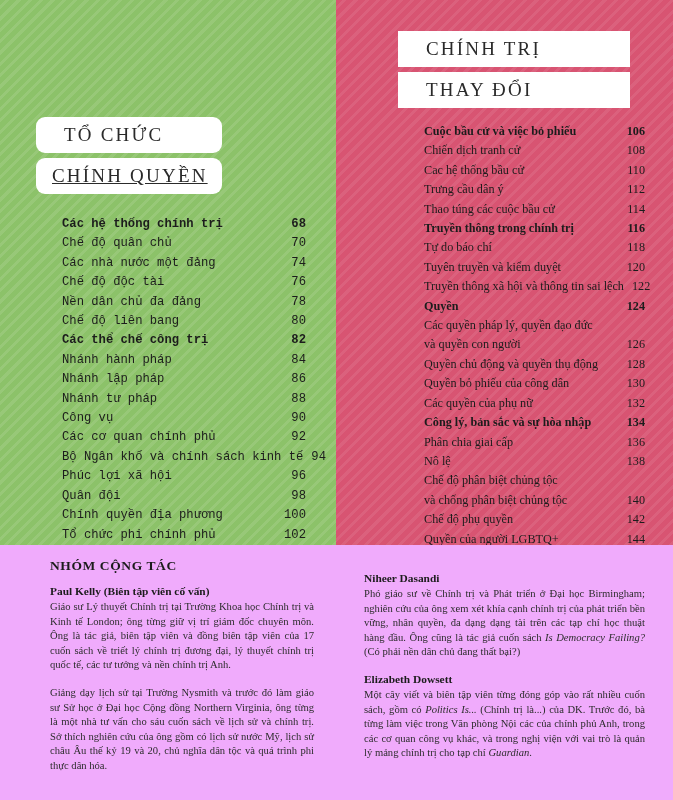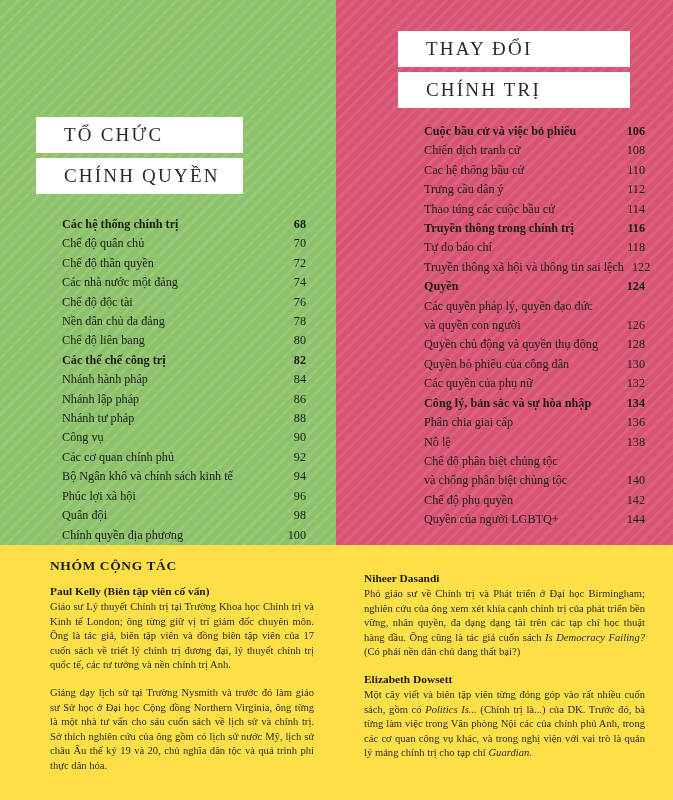--- a/index.html
+++ b/index.html
@@ -74,64 +74,66 @@
     font-size: 19px;
     letter-spacing: 2.2px;
     color: #2a2a2a;
     padding: 7px 0 7px 0;
     margin-bottom: 5px;
   }
   .left-title {
     margin: 117px 0 0 0;
   }
   .left-title .title-bar {
-    width: 207px;
+    width: 186px;
     margin-left: 36px;
     padding-left: 28px;
+    border-radius: 9px;
   }
   .left-title .title-bar.line2 {
-    padding-left: 28px;
+    padding-left: 16px;
+    text-decoration: underline;
   }
   .right-title {
     margin: 31px 0 0 0;
   }
   .right-title .title-bar {
     width: 232px;
     margin-left: 62px;
     padding-left: 28px;
   }
   
   .toc {
     position: relative;
     z-index: 2;
     font-family: "Liberation Serif", serif;
     font-size: 12.2px;
     color: #1c1c1c;
   }
-  .toc-left { margin: 21px 30px 0 62px; }
+  .toc-left { margin: 21px 30px 0 62px; font-family: Liberation Mono, monospace; }
   .toc-right { margin: 14px 28px 0 88px; }
   .toc-row {
     display: flex;
     align-items: baseline;
     justify-content: space-between;
     line-height: 19.4px;
     white-space: nowrap;
   }
   .toc-row .label { padding-right: 8px; }
   .toc-row .page-num { font-variant-numeric: tabular-nums; text-align: center; }
   .toc-row.bold .label,
   .toc-row.bold .page-num { font-weight: bold; }
   .toc-row.cont .label { padding-left: 0; }
 
   
   .contributors {
     display: flex;
     width: 673px;
     height: 312px;
-    background: #fde047;
+    background: #f0abfc;
     padding: 0;
   }
   .contrib-col {
     width: 336px;
     padding: 13px 22px 0 50px;
   }
   .contrib-col.right {
     width: 337px;
     padding: 13px 28px 0 28px;
     border-left: none;
@@ -180,24 +182,20 @@
       <div class="toc toc-left">
         <div class="toc-row bold">
             <span class="label">Các hệ thống chính trị</span>
             <span class="page-num">68</span>
           </div>
         <div class="toc-row">
             <span class="label">Chế độ quân chủ</span>
             <span class="page-num">70</span>
           </div>
         <div class="toc-row">
-            <span class="label">Chế độ thần quyền</span>
-            <span class="page-num">72</span>
-          </div>
-        <div class="toc-row">
             <span class="label">Các nhà nước một đảng</span>
             <span class="page-num">74</span>
           </div>
         <div class="toc-row">
             <span class="label">Chế độ độc tài</span>
             <span class="page-num">76</span>
           </div>
         <div class="toc-row">
             <span class="label">Nền dân chủ đa đảng</span>
             <span class="page-num">78</span>
@@ -250,22 +248,22 @@
             <span class="label">Tổ chức phi chính phủ</span>
             <span class="page-num">102</span>
           </div>
       </div>
     </div>
 
     <div class="panel-right">
       <div class="stripes"></div>
 
       <div class="title-block right-title">
+        <div class="title-bar line2">CHÍNH TRỊ</div>
         <div class="title-bar">THAY ĐỔI</div>
-        <div class="title-bar line2">CHÍNH TRỊ</div>
       </div>
 
       <div class="toc toc-right">
         <div class="toc-row bold">
             <span class="label">Cuộc bầu cử và việc bỏ phiếu</span>
             <span class="page-num">106</span>
           </div>
         <div class="toc-row">
             <span class="label">Chiến dịch tranh cử</span>
             <span class="page-num">108</span>
@@ -282,20 +280,24 @@
             <span class="label">Thao túng các cuộc bầu cử</span>
             <span class="page-num">114</span>
           </div>
         <div class="toc-row bold">
             <span class="label">Truyền thông trong chính trị</span>
             <span class="page-num">116</span>
           </div>
         <div class="toc-row">
             <span class="label">Tự do báo chí</span>
             <span class="page-num">118</span>
+          </div>
+        <div class="toc-row">
+            <span class="label">Tuyên truyền và kiểm duyệt</span>
+            <span class="page-num">120</span>
           </div>
         <div class="toc-row">
             <span class="label">Truyền thông xã hội và thông tin sai lệch</span>
             <span class="page-num">122</span>
           </div>
         <div class="toc-row bold">
             <span class="label">Quyền</span>
             <span class="page-num">124</span>
           </div>
         <div class="toc-row">

